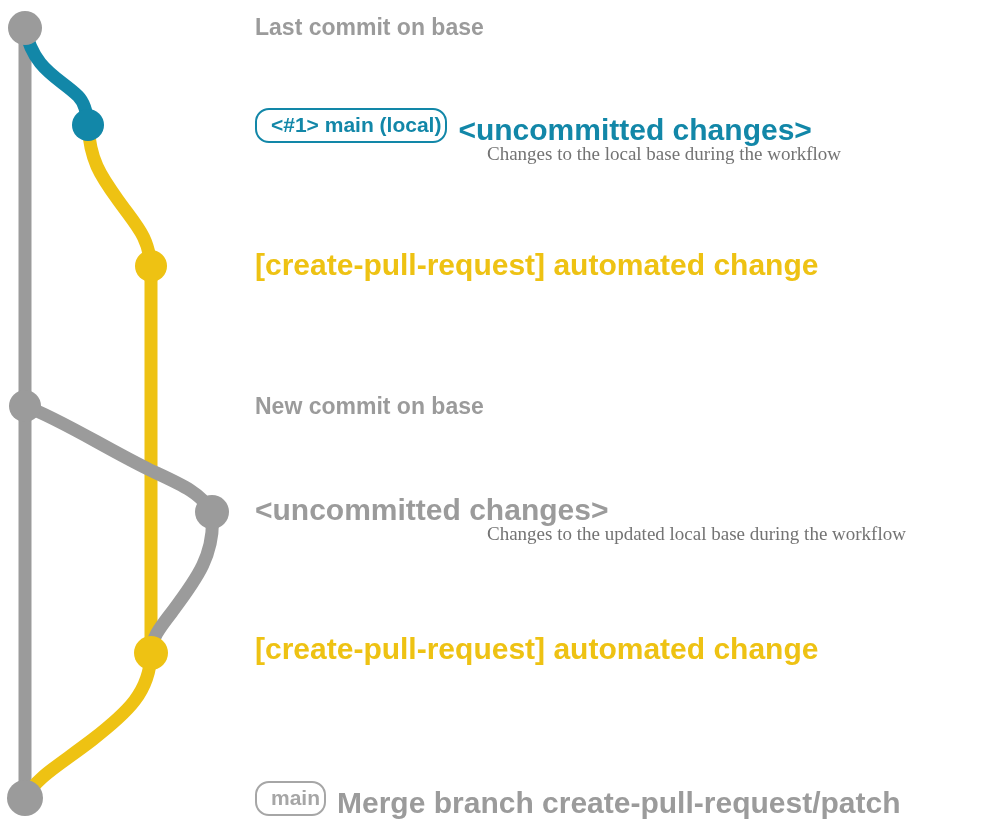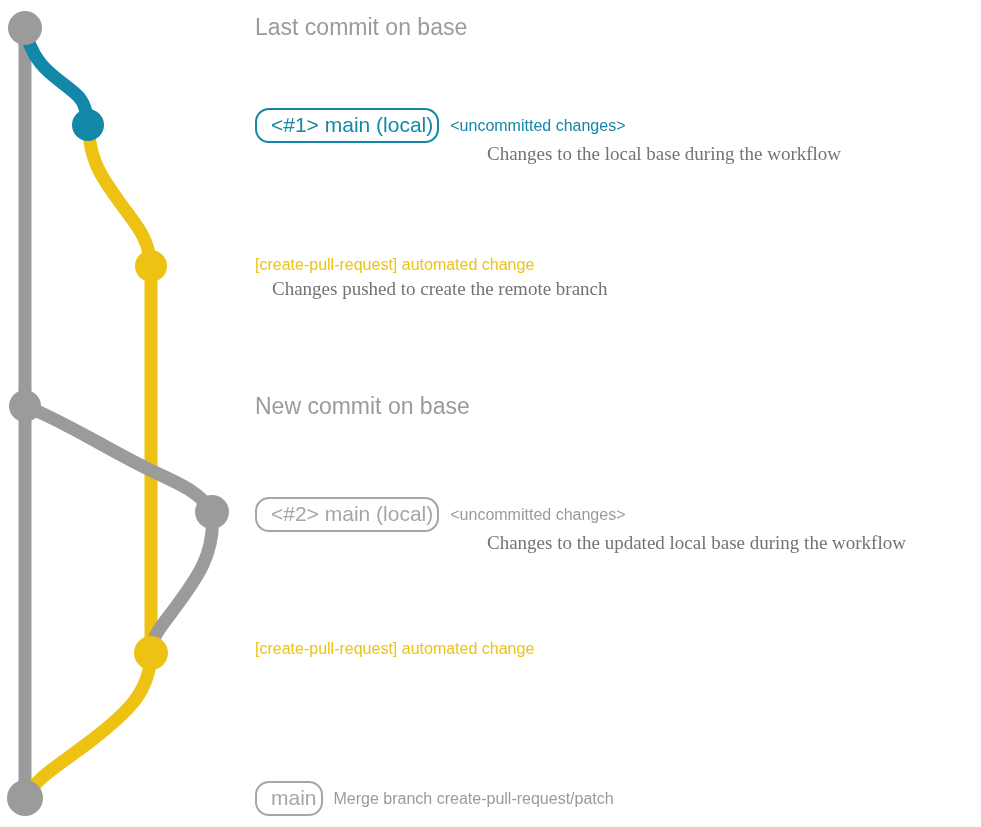--- a/index.html
+++ b/index.html
@@ -26,22 +26,23 @@
     width: 250px;
     height: 827px;
   }
   .row {
     position: absolute;
     left: 255px;
     display: block;
   }
   .row-line {
     display: flex;
-    align-items: center;
+    align-items: flex-end;
     white-space: nowrap;
+    font-weight: bold;
   }
   .badge {
     display: inline-block;
     border: 2px solid #999999;
     border-radius: 14px;
     padding: 3px 4px 4px 14px;
     font-size: 21px;
     line-height: 24px;
     color: #999999;
     background: #ffffff;
@@ -53,21 +54,21 @@
   }
   .badge.gray {
     border-color: #a6a6a6;
     color: #a6a6a6;
   }
   .badge.yellow {
     border-color: #eec213;
     color: #eec213;
   }
   .subject {
-    font-size: 16px;
+    font-size: 30px;
     line-height: 26px;
     white-space: nowrap;
   }
   .subject.blue   { color: #1287a8; }
   .subject.gray   { color: #9b9b9b; }
   .subject.yellow { color: #eec213; }
   .note {
     font-family: "Liberation Serif", serif;
     font-size: 19px;
     line-height: 22px;
@@ -123,32 +124,30 @@
       <span class="badge blue">&lt;#1&gt; main (local)</span>
       <span class="subject blue">&lt;uncommitted changes&gt;</span>
     </div>
     <div class="note" style="margin-left:232px;">Changes to the local base during the workflow</div>
   </div>
 
   <div class="row" style="top:252px;">
     <div class="row-line">
       <span class="subject yellow">[create-pull-request] automated change</span>
     </div>
-    <div class="note" style="margin-left:17px;">Changes pushed to create the remote branch</div>
   </div>
 
   <div class="row" style="top:393px;">
     <div class="row-line">
       <span class="head-only">New commit on base</span>
     </div>
   </div>
 
   <div class="row" style="top:497px;">
     <div class="row-line">
-      <span class="badge gray">&lt;#2&gt; main (local)</span>
       <span class="subject gray">&lt;uncommitted changes&gt;</span>
     </div>
     <div class="note" style="margin-left:232px;">Changes to the updated local base during the workflow</div>
   </div>
 
   <div class="row" style="top:636px;">
     <div class="row-line">
       <span class="subject yellow">[create-pull-request] automated change</span>
     </div>
   </div>

